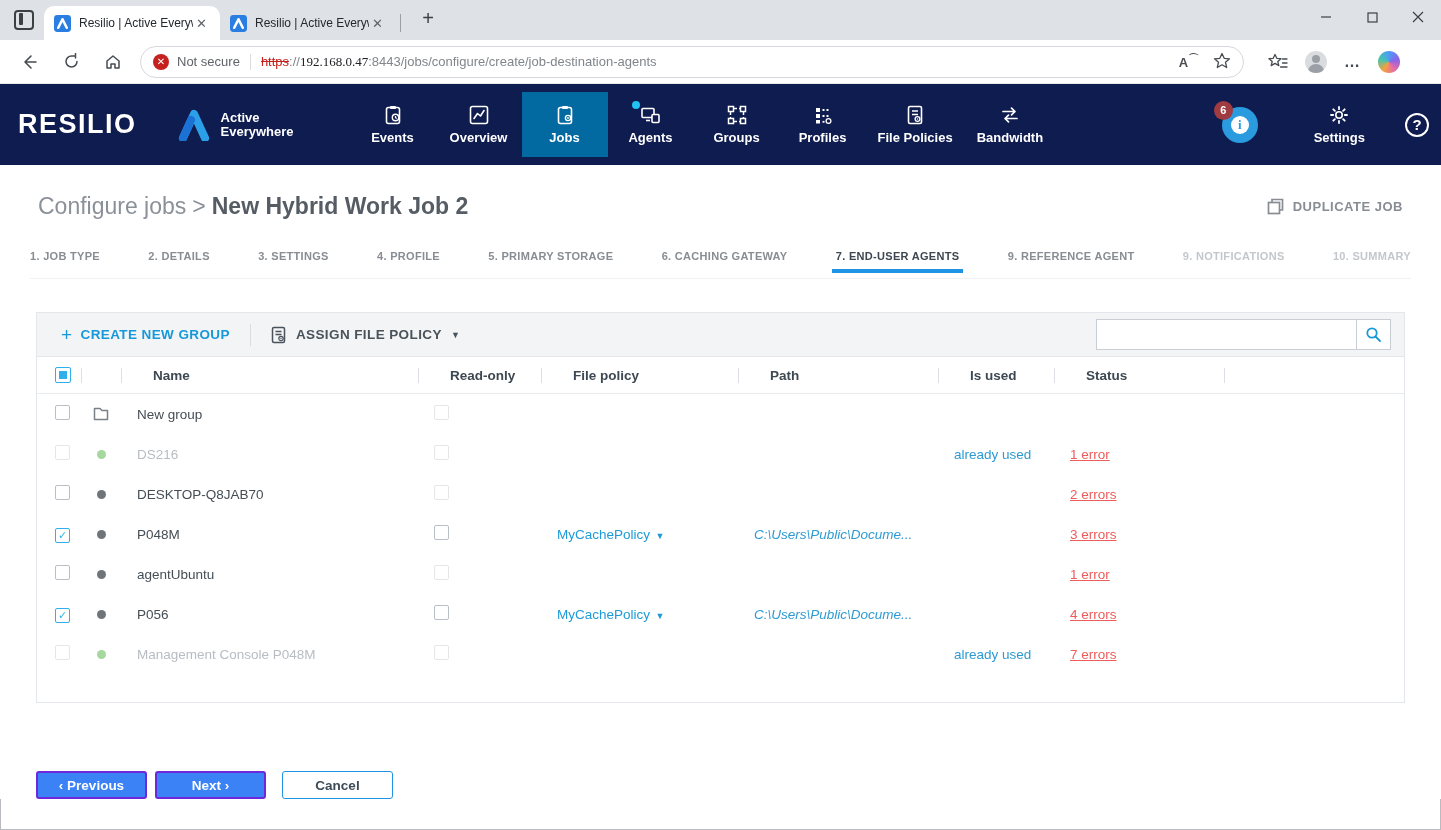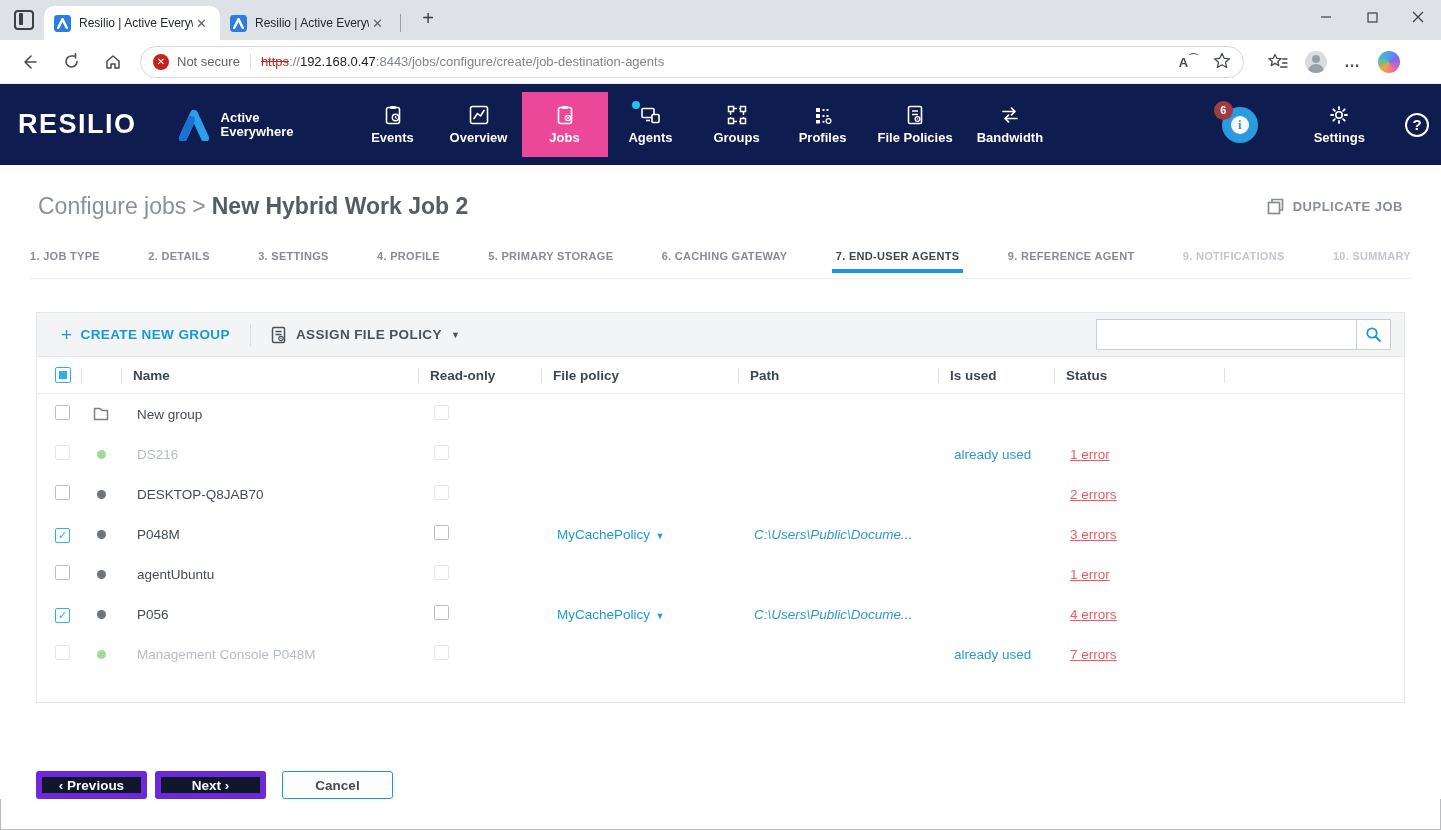--- a/index.html
+++ b/index.html
@@ -24,39 +24,39 @@
 
   
   .addressbar { height:44px; background:#ffffff; display:flex; align-items:center; padding:0 14px; border-bottom:1px solid #e8eaed; }
   .nav-ic { width:30px; height:30px; display:flex; align-items:center; justify-content:center; color:#474c51; margin-right:12px; border-radius:50%; flex:0 0 auto; }
   .url-pill { height:32px; flex:0 0 1104px; border:1px solid #d5d9dd; border-radius:16px; display:flex; align-items:center; padding:0 12px; background:#fff; }
   .badge-err { width:16px; height:16px; border-radius:50%; background:#c5221f; color:#fff; font-size:10px; font-weight:bold; display:flex; align-items:center; justify-content:center; margin-right:8px; flex:0 0 auto; }
   .notsecure { font-size:13px; color:#5f6368; margin-right:10px; white-space:nowrap; }
   .pill-sep { width:1px; height:16px; background:#dadce0; margin-right:10px; }
   .url-text { font-size:13px; color:#80868b; white-space:nowrap; overflow:hidden; flex:1; }
   .url-text .scheme { color:#c5221f; text-decoration:line-through; }
-  .url-text .host { color:#202124; }
+  .url-text .host { color:#202124;font-family:Liberation Serif, serif; }
   .pill-right { display:flex; align-items:center; gap:14px; margin-left:auto; color:#474c51; }
   .bar-right { display:flex; align-items:center; gap:17px; margin-left:24px; color:#474c51; }
   .avatar { width:22px; height:22px; border-radius:50%; background:#dadce0; position:relative; overflow:hidden; }
   .avatar::before { content:''; position:absolute; left:7px; top:4px; width:8px; height:8px; border-radius:50%; background:#9aa0a6; }
   .avatar::after { content:''; position:absolute; left:3px; top:13px; width:16px; height:10px; border-radius:8px 8px 0 0; background:#9aa0a6; }
   .copilot { width:22px; height:22px; border-radius:50%; background:conic-gradient(#4e9af5,#8a64e8,#e66aa8,#f2a33c,#45c4b0,#4e9af5); }
   .readaloud { font-size:13px; font-weight:bold; color:#474c51; }
   .dots { font-size:16px; font-weight:bold; letter-spacing:1px; }
 
   
   .navbar { height:81px; background:#0f1c50; display:flex; align-items:center; padding-left:18px; color:#fff; }
   .brand { font-size:27px; font-weight:800; letter-spacing:1.5px; color:#fff; }
   .ae-logo { display:flex; align-items:center; margin-left:38px; gap:8px; }
   .ae-name { font-size:13px; font-weight:700; line-height:14px; }
   .nav-items { display:flex; margin-left:56px; height:65px; }
   .nav-item { min-width:86px; padding:0 12px; height:65px; display:flex; flex-direction:column; align-items:center; justify-content:center; gap:5px; cursor:pointer; position:relative; }
   .nav-item .nlabel { font-size:13px; font-weight:700; white-space:nowrap; }
-  .nav-item.active { background:#ec4899;justify-content:center; }
+  .nav-item.active { background:#0369a1;justify-content:center; }
   .nav-ic-wrap { position:relative; height:20px; display:flex; align-items:center; }
   .agents-dot { position:absolute; left:-8px; top:-4px; width:8px; height:8px; border-radius:50%; background:#22c2f2; }
   .nav-right { margin-left:auto; display:flex; align-items:center; gap:0; padding-right:12px; }
   .info-wrap { position:relative; margin-right:56px; }
   .info-btn { width:36px; height:36px; border-radius:50%; background:#2a9bdf; display:flex; align-items:center; justify-content:center; }
   .info-glyph { width:18px; height:18px; border-radius:50%; background:#fff; color:#2a9bdf; font-size:13px; font-weight:700; display:flex; align-items:center; justify-content:center; font-family:"Liberation Serif",serif; }
   .notif-badge { position:absolute; top:-6px; left:-8px; min-width:19px; height:19px; border-radius:50%; background:#a03b42; color:#fff; font-size:11px; font-weight:700; display:flex; align-items:center; justify-content:center; }
   .settings-item { display:flex; flex-direction:column; align-items:center; gap:5px; margin-right:40px; }
   .settings-item .nlabel { font-size:13px; font-weight:700; }
   .help-btn { width:24px; height:24px; border-radius:50%; border:2px solid #fff; color:#fff; font-size:15px; font-weight:700; display:flex; align-items:center; justify-content:center; }
@@ -80,21 +80,21 @@
   .tb-link { display:flex; align-items:center; gap:8px; color:#1798d8; font-size:13.5px; font-weight:700; letter-spacing:.4px; cursor:pointer; white-space:nowrap; }
   .tb-plus { font-size:19px; font-weight:400; line-height:1; }
   .tb-sep { width:1px; height:22px; background:#d9dde1; margin:0 20px; }
   .tb-dark { display:flex; align-items:center; gap:9px; color:#4a525a; font-size:13.5px; font-weight:700; letter-spacing:.4px; cursor:pointer; white-space:nowrap; }
   .caret { font-size:9px; color:inherit; }
   .searchbox { margin-left:auto; display:flex; }
   .searchbox input { width:260px; height:31px; border:1px solid #c9ced4; border-right:none; background:#fff; padding:0 10px; font-size:13px; outline:none; }
   .search-btn { width:35px; height:31px; border:1px solid #c9ced4; background:#fff; display:flex; align-items:center; justify-content:center; cursor:pointer; }
 
   .thead { display:grid; grid-template-columns:44px 40px 297px 123px 197px 200px 116px 170px 1fr; height:37px; align-items:center; border-bottom:1px solid #e9ebee; font-size:13.5px; font-weight:700; color:#3e4852; }
-  .thead > div { position:relative; height:100%; display:flex; align-items:center; padding-left:12px; }
+  .thead > div { position:relative; height:100%; display:flex; align-items:center; padding-left:32px; }
   .thead > div.vline::before { content:''; position:absolute; left:0; top:11px; width:1px; height:15px; background:#dcdfe3; }
   .th-sel { padding-left:18px !important; }
 
   .trow { display:grid; grid-template-columns:44px 40px 297px 123px 197px 200px 116px 170px 1fr; height:40px; align-items:center; }
   .trow .c { padding-left:16px; }
   .trow .c-sel { padding-left:18px; }
   .trow .c-mark { padding-left:0; display:flex; justify-content:center; }
   .c-name { font-size:13.5px; color:#454d55; }
   .c-name.dim { color:#b7bdc3; }
   .dot { width:9px; height:9px; border-radius:50%; display:block; }
@@ -109,21 +109,21 @@
 
   .policy-link { color:#1e9bd7; font-size:13.5px; cursor:pointer; white-space:nowrap; }
   .policy-link .caret { color:#1e9bd7; margin-left:3px; }
   .path-text { color:#2e9ad3; font-size:13.5px; font-style:italic; cursor:pointer; white-space:nowrap; }
   .used-text { color:#2e9ad3; font-size:13.5px; white-space:nowrap; }
   .err { color:#ee5c5c; font-size:13.5px; text-decoration:underline; cursor:pointer; white-space:nowrap; }
   .rows-pad { height:28px; }
 
   .footer { display:flex; gap:8px; padding:68px 0 0 36px; }
   .btn { height:28px; width:111px; border-radius:3px; font-size:13.5px; font-weight:700; display:flex; align-items:center; justify-content:center; cursor:pointer; }
-  .btn.primary { background:#0f172a; color:#fff; border:6px solid #6d28d9; }
+  .btn.primary { background:#3b82f6; color:#fff; border:2px solid #6d28d9; }
   .btn.ghost { background:#fff; color:#3d4b57; border:1px solid #2094e4; margin-left:8px; }
 
   svg { display:block; }
 </style>
 </head>
 <body>
 
 <div class="window">
 
   <div class="tabstrip">

